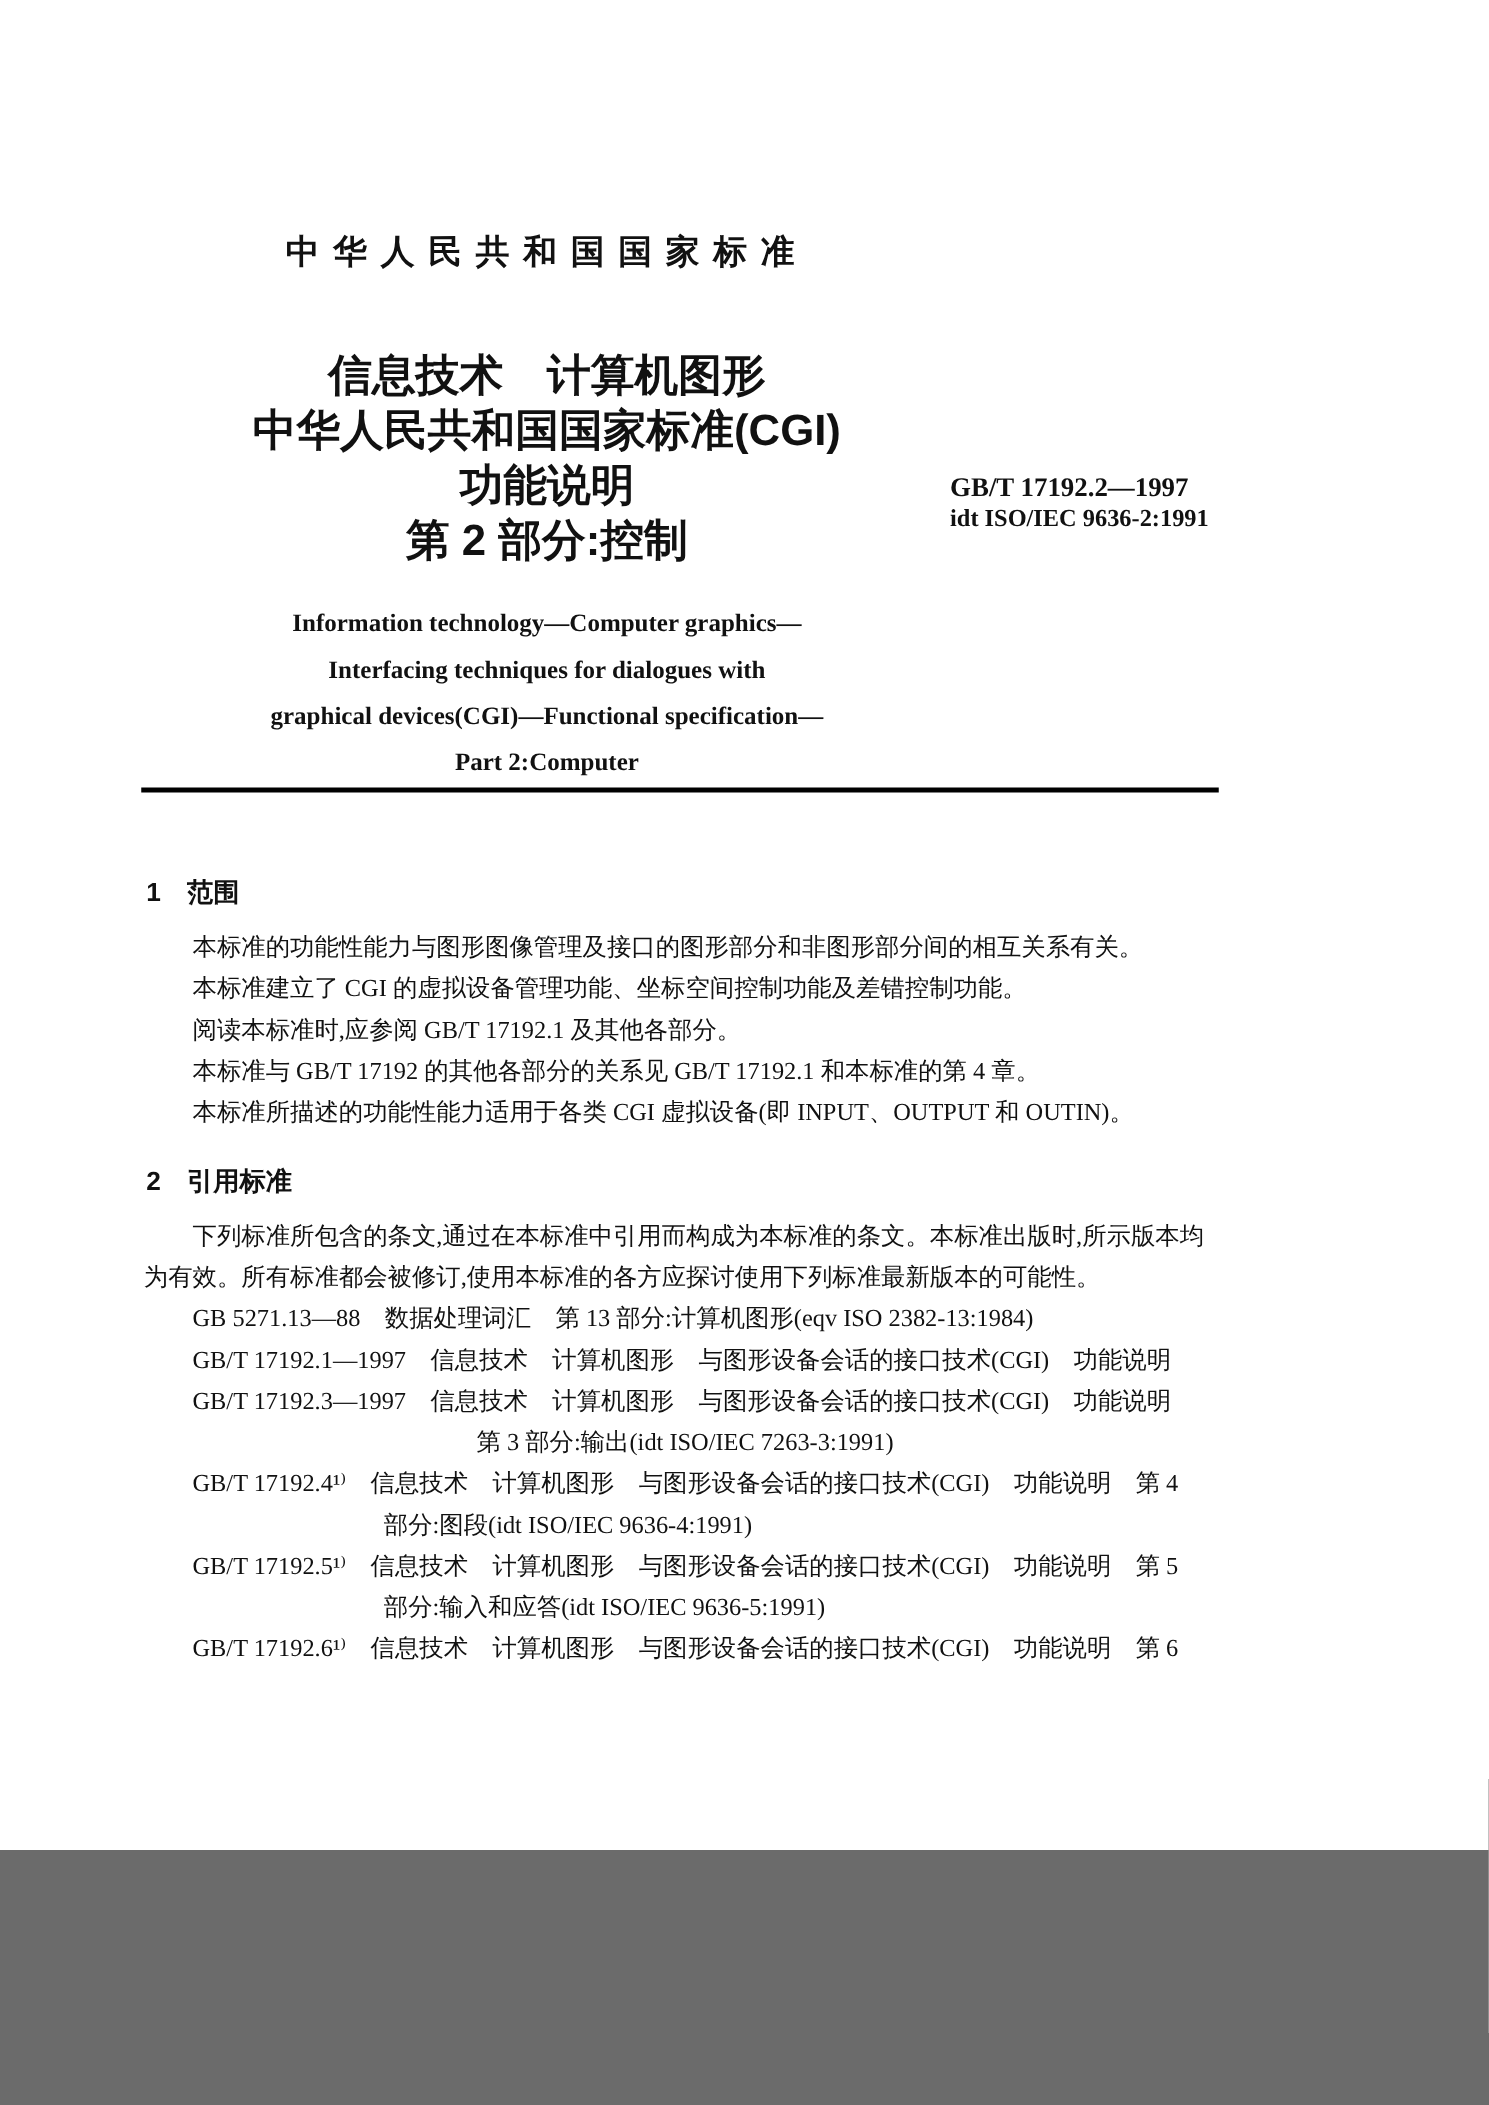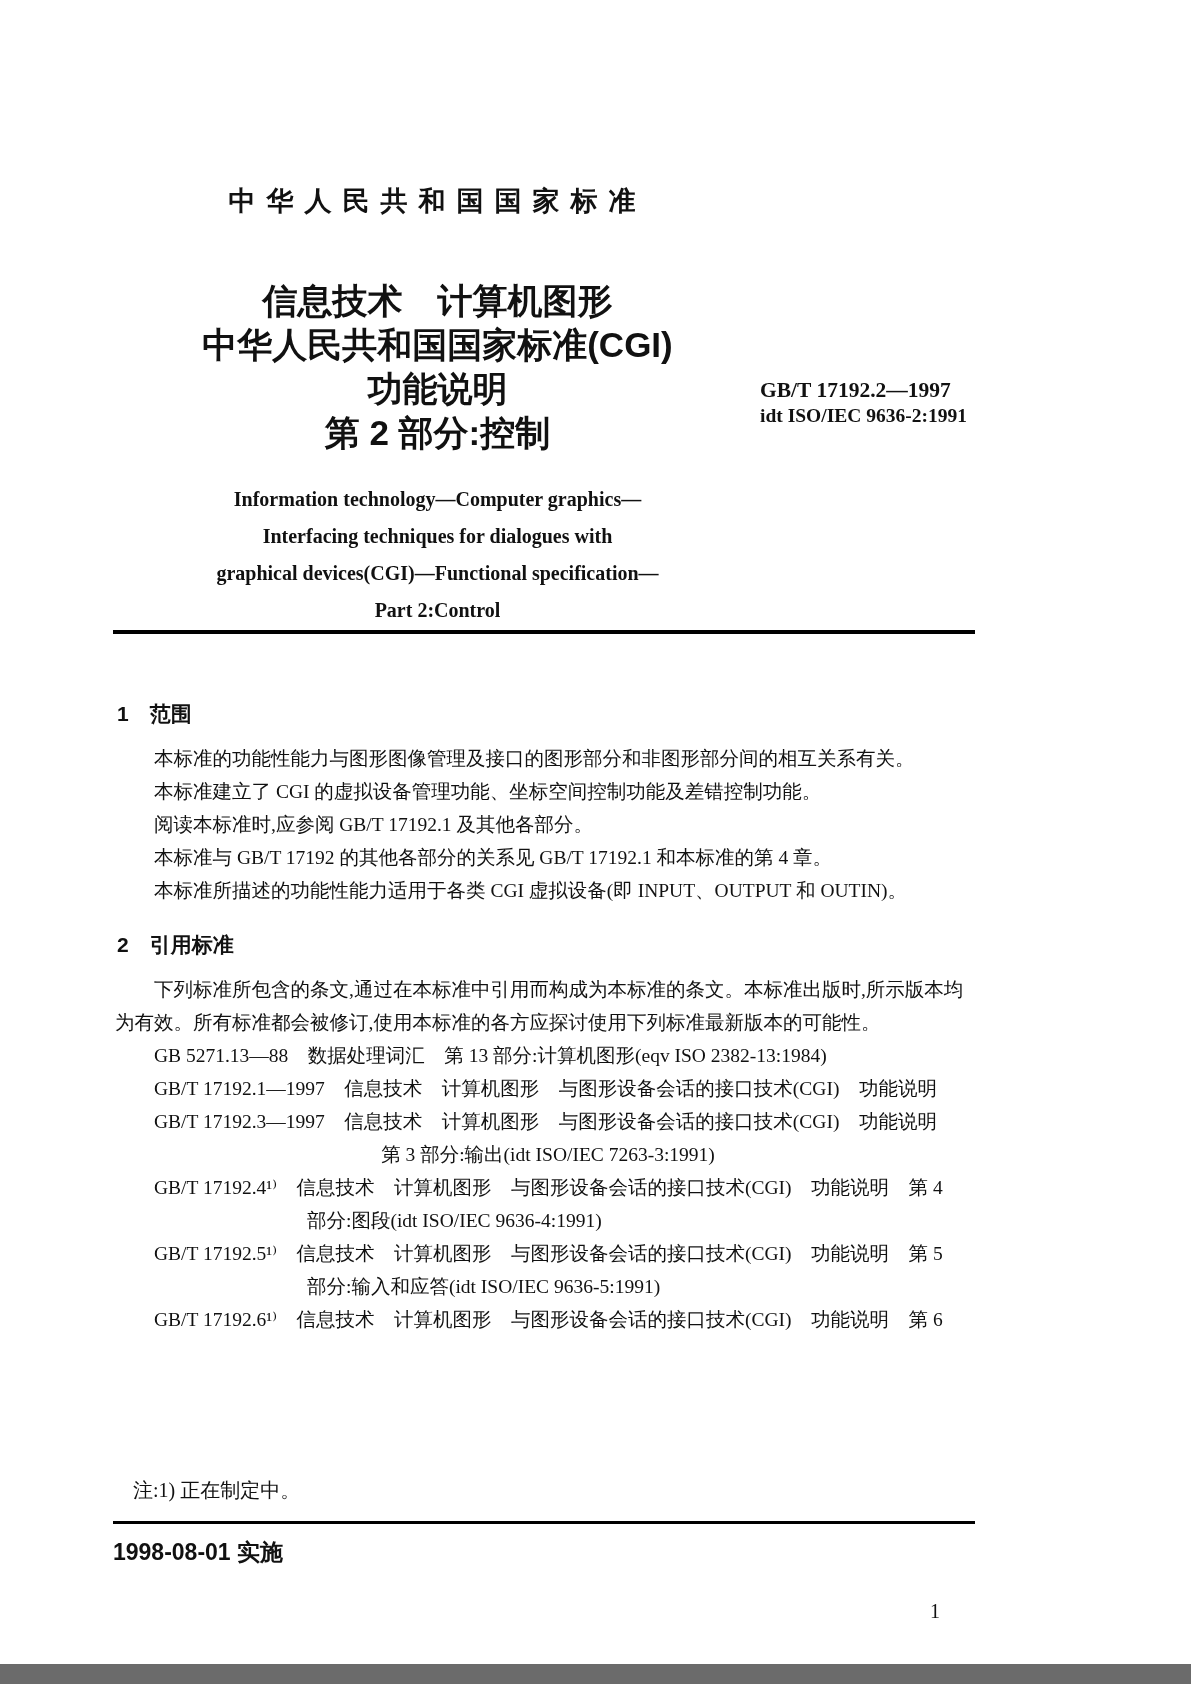--- a/index.html
+++ b/index.html
@@ -1,18 +1,18 @@
 <!DOCTYPE html>
 <html><head>
 <meta charset="utf-8">
 <style>
   html,body{margin:0;padding:0;background:#6b6b6b;}
   .page{
     position:relative;
-    width:1191px;height:1664px;
+    width:1191px;height:1480px;
     margin:0 auto;
     background:#ffffff;
     color:#111;
     font-family:"Liberation Serif","DejaVu Serif",serif;
     overflow:hidden;
   }
   
   .title-col{
     position:absolute;left:115px;top:183px;width:645px;
     text-align:center;
@@ -82,21 +82,21 @@
 
     <div class="cn-title">信息技术　计算机图形</div>
     <div class="cn-title">中华人民共和国国家标准(CGI)</div>
     <div class="cn-title">功能说明</div>
     <div class="cn-title">第 2 部分:控制</div>
 
     <div class="en-title">
       <div>Information technology—Computer graphics—</div>
       <div>Interfacing techniques for dialogues with</div>
       <div>graphical devices(CGI)—Functional specification—</div>
-      <div>Part 2:Control</div>
+      <div>Part 2:Computer</div>
     </div>
   </div>
 
   <div class="designation">
     <div class="code">GB/T 17192.2—1997</div>
     <div class="idt">idt ISO/IEC 9636-2:1991</div>
   </div>
 
   <div class="rule rule-top"></div>
 

